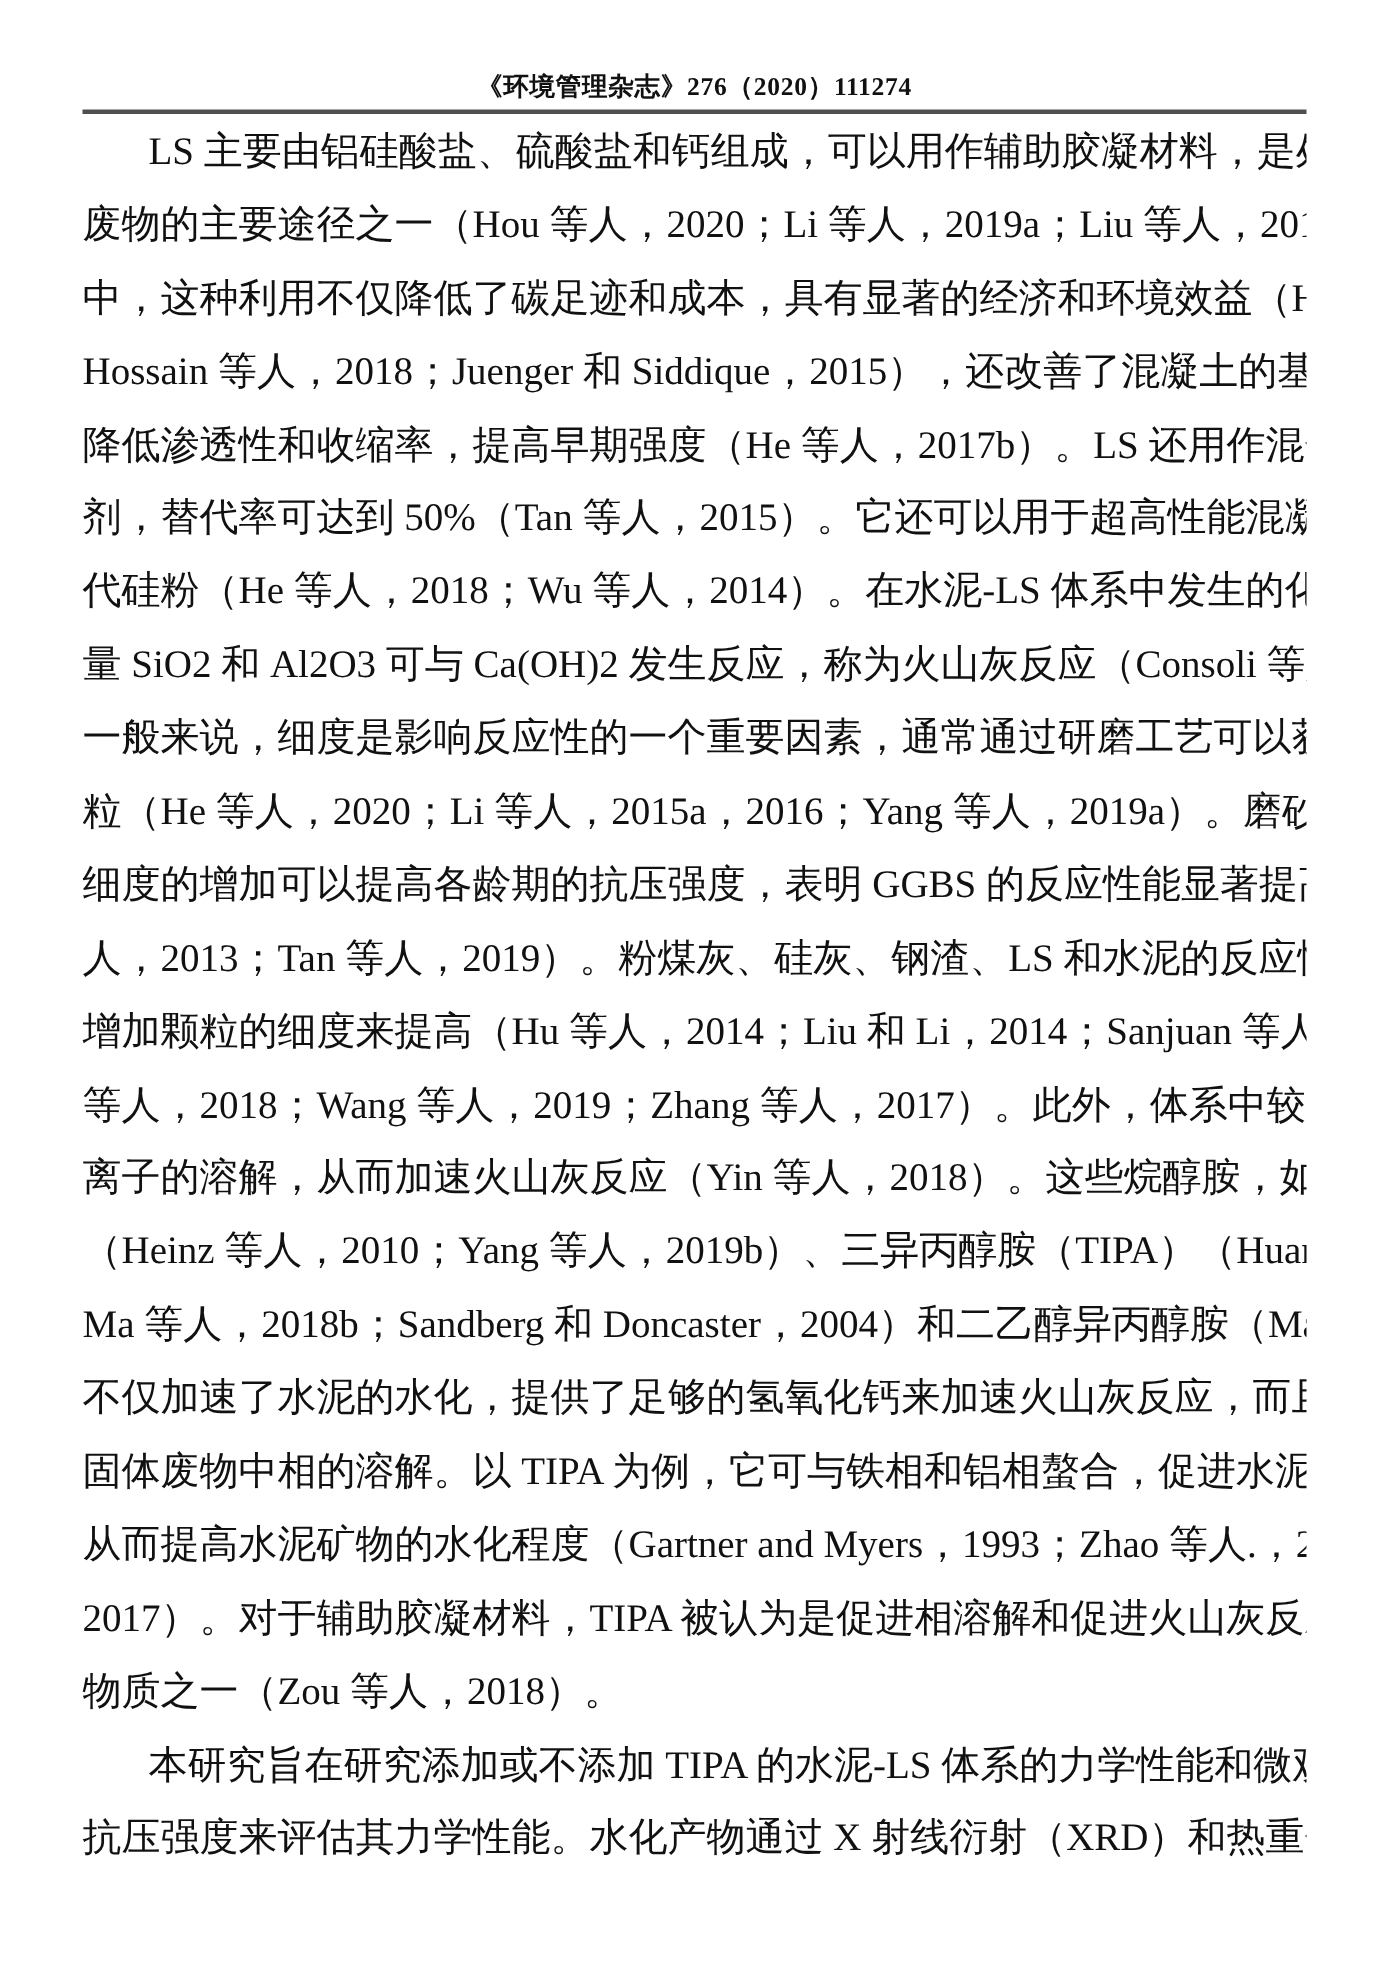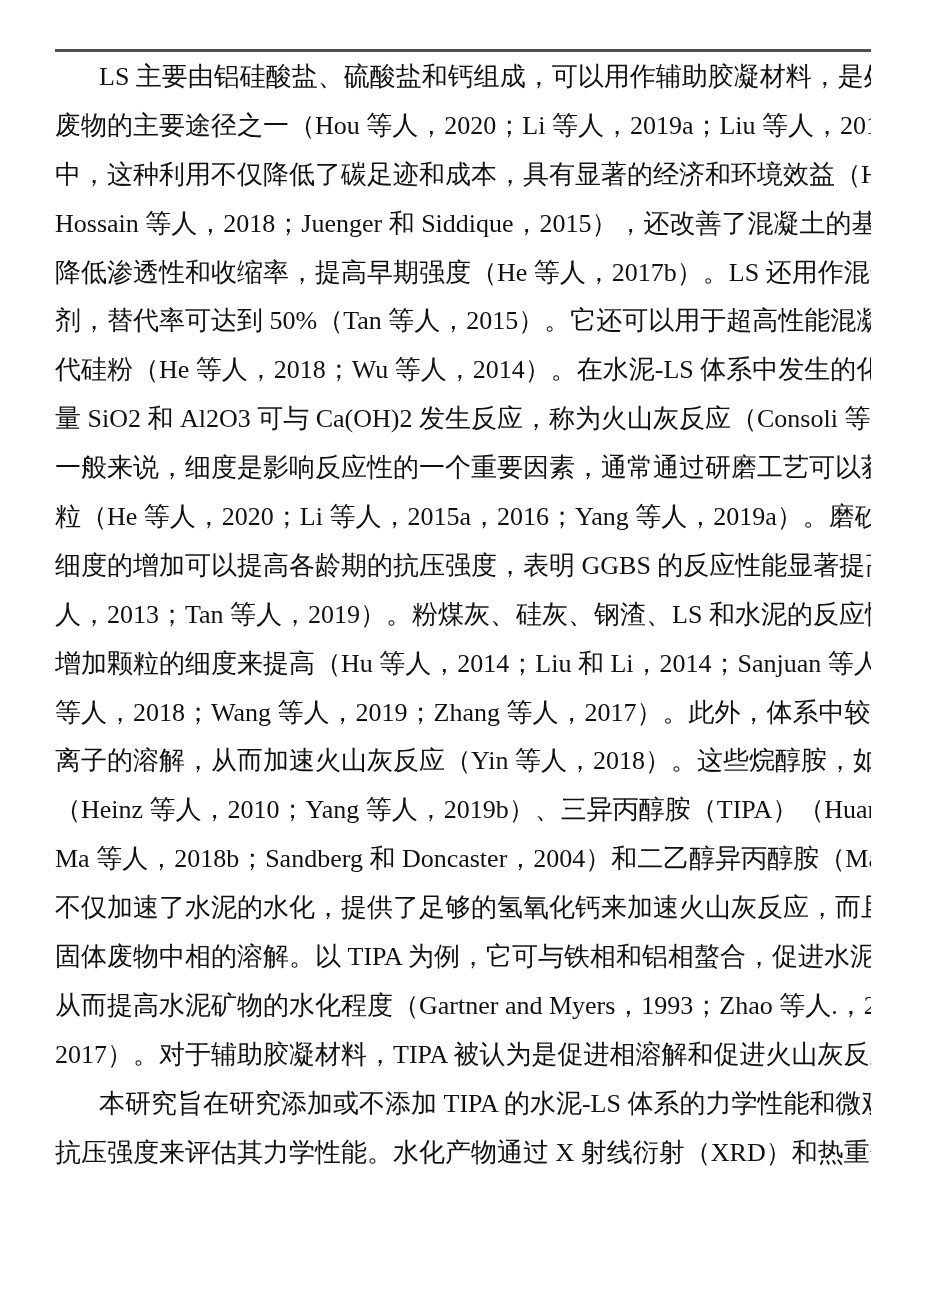--- a/index.html
+++ b/index.html
@@ -45,20 +45,21 @@
     text-align-last: left;
   }
   .line.para-first {
     text-indent: 44px;
   }
 </style>
 </head>
 <body>
 
 <div class="page">
+  <div class="journal-header">《环境管理杂志》276（2020）111274</div>
   <div class="divider"></div>
   <div class="article-body">
     <section class="paragraph">
         <div class="line para-first">LS 主要由铝硅酸盐、硫酸盐和钙组成，可以用作辅助胶凝材料，是处理此类固体</div>
         <div class="line">废物的主要途径之一（Hou 等人，2020；Li 等人，2019a；Liu 等人，2019b）。在文献</div>
         <div class="line">中，这种利用不仅降低了碳足迹和成本，具有显著的经济和环境效益（He 等人，2019；</div>
         <div class="line">Hossain 等人，2018；Juenger 和 Siddique，2015），还改善了混凝土的基本性能，例如</div>
         <div class="line">降低渗透性和收缩率，提高早期强度（He 等人，2017b）。LS 还用作混合水泥的外加</div>
         <div class="line">剂，替代率可达到 50%（Tan 等人，2015）。它还可以用于超高性能混凝土，以部分替</div>
         <div class="line">代硅粉（He 等人，2018；Wu 等人，2014）。在水泥-LS 体系中发生的化学反应是，大</div>
@@ -69,19 +70,20 @@
         <div class="line">人，2013；Tan 等人，2019）。粉煤灰、硅灰、钢渣、LS 和水泥的反应性能也可以通过</div>
         <div class="line">增加颗粒的细度来提高（Hu 等人，2014；Liu 和 Li，2014；Sanjuan 等人，2015；Tan</div>
         <div class="line">等人，2018；Wang 等人，2019；Zhang 等人，2017）。此外，体系中较高的碱度将促进</div>
         <div class="line">离子的溶解，从而加速火山灰反应（Yin 等人，2018）。这些烷醇胺，如三乙醇胺（TEA）</div>
         <div class="line">（Heinz 等人，2010；Yang 等人，2019b）、三异丙醇胺（TIPA）（Huang 等人，2016；</div>
         <div class="line">Ma 等人，2018b；Sandberg 和 Doncaster，2004）和二乙醇异丙醇胺（Ma 等人，2015），</div>
         <div class="line">不仅加速了水泥的水化，提供了足够的氢氧化钙来加速火山灰反应，而且加速了这些</div>
         <div class="line">固体废物中相的溶解。以 TIPA 为例，它可与铁相和铝相螯合，促进水泥矿物的溶解，</div>
         <div class="line">从而提高水泥矿物的水化程度（Gartner and Myers，1993；Zhao 等人.，2020；Xu 等人，</div>
         <div class="line">2017）。对于辅助胶凝材料，TIPA 被认为是促进相溶解和促进火山灰反应的有效化学</div>
+        <div class="line para-last">物质之一（Zou 等人，2018）。</div>
       </section>
     <section class="paragraph">
         <div class="line para-first">本研究旨在研究添加或不添加 TIPA 的水泥-LS 体系的力学性能和微观结构。通过</div>
         <div class="line para-last">抗压强度来评估其力学性能。水化产物通过 X 射线衍射（XRD）和热重分析（TGA）</div>
       </section>
   </div>
 </div>
 
 </body></html>

